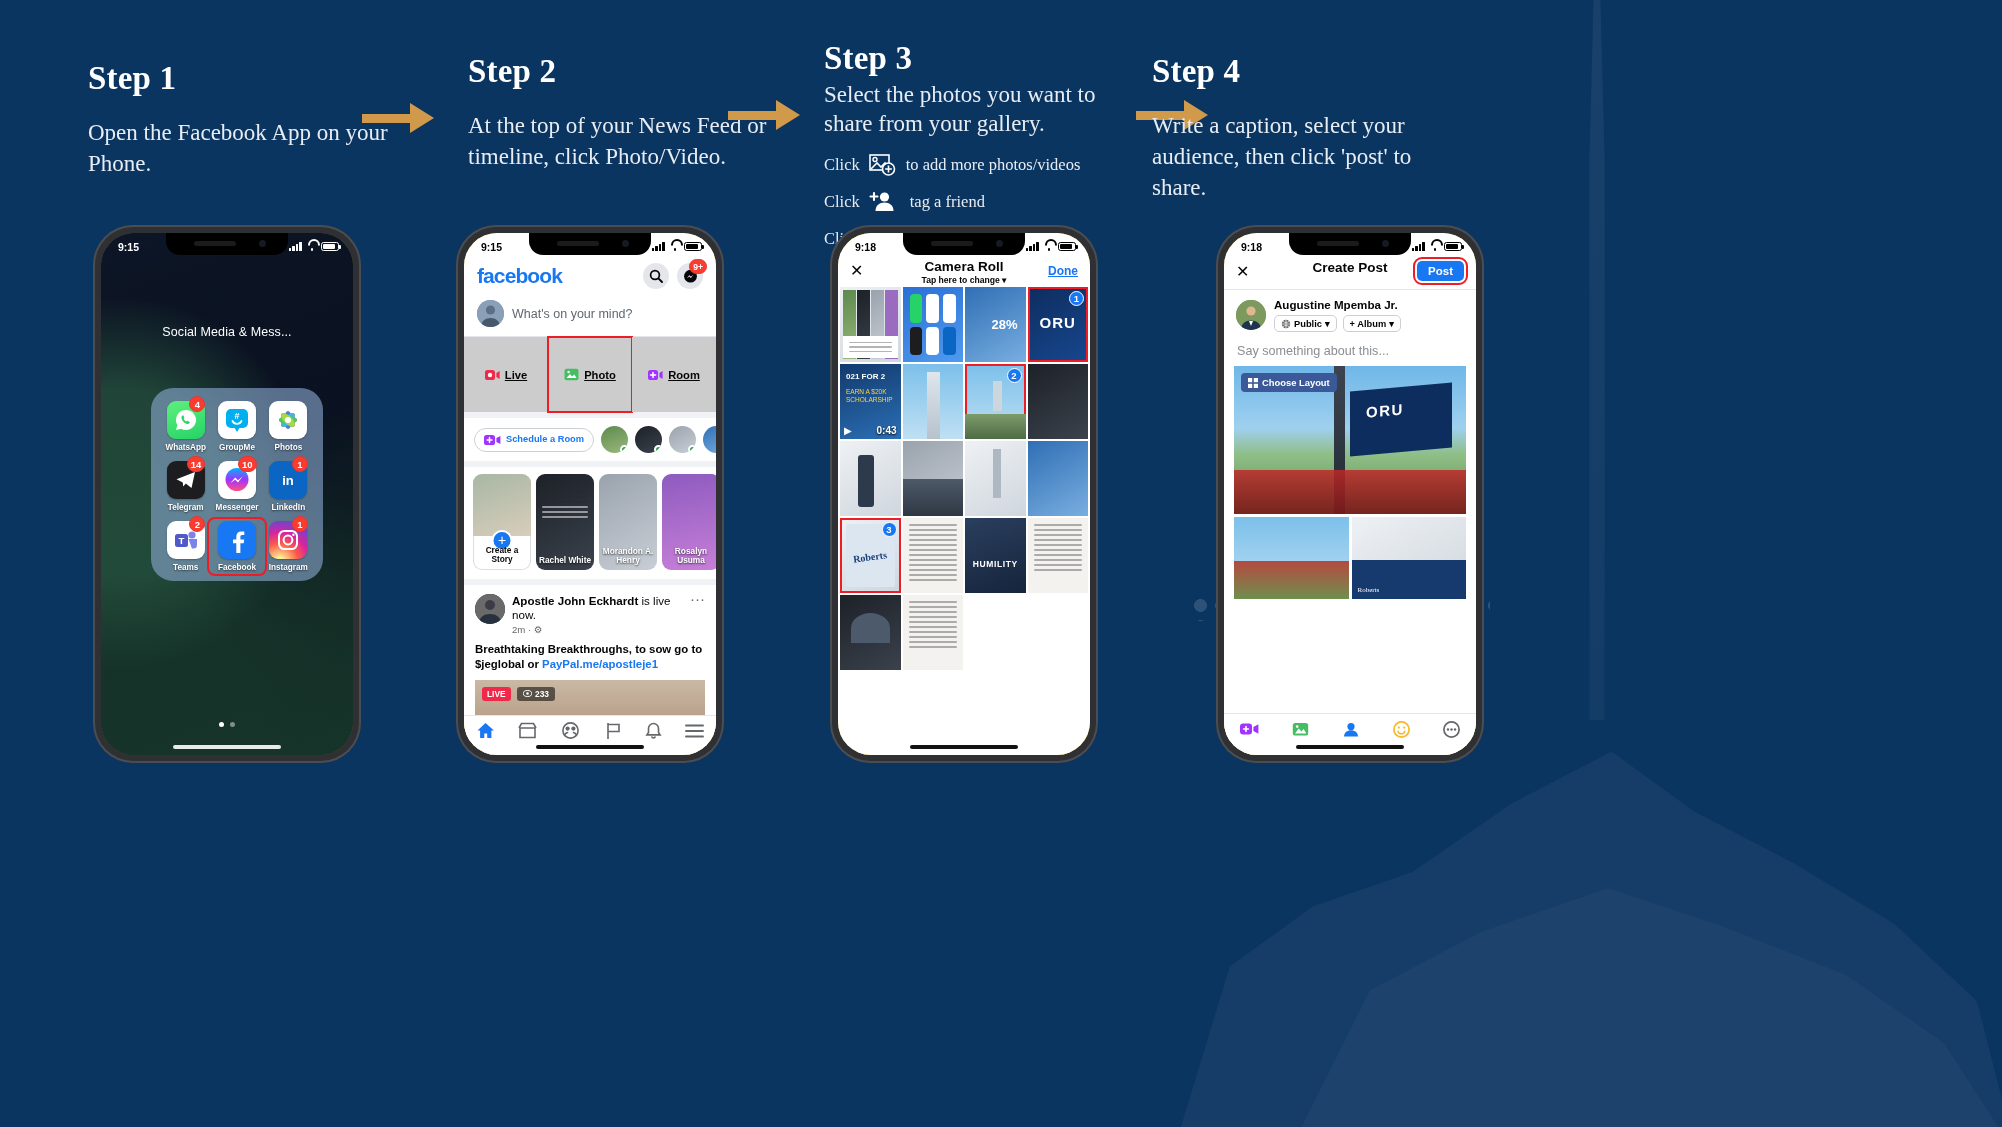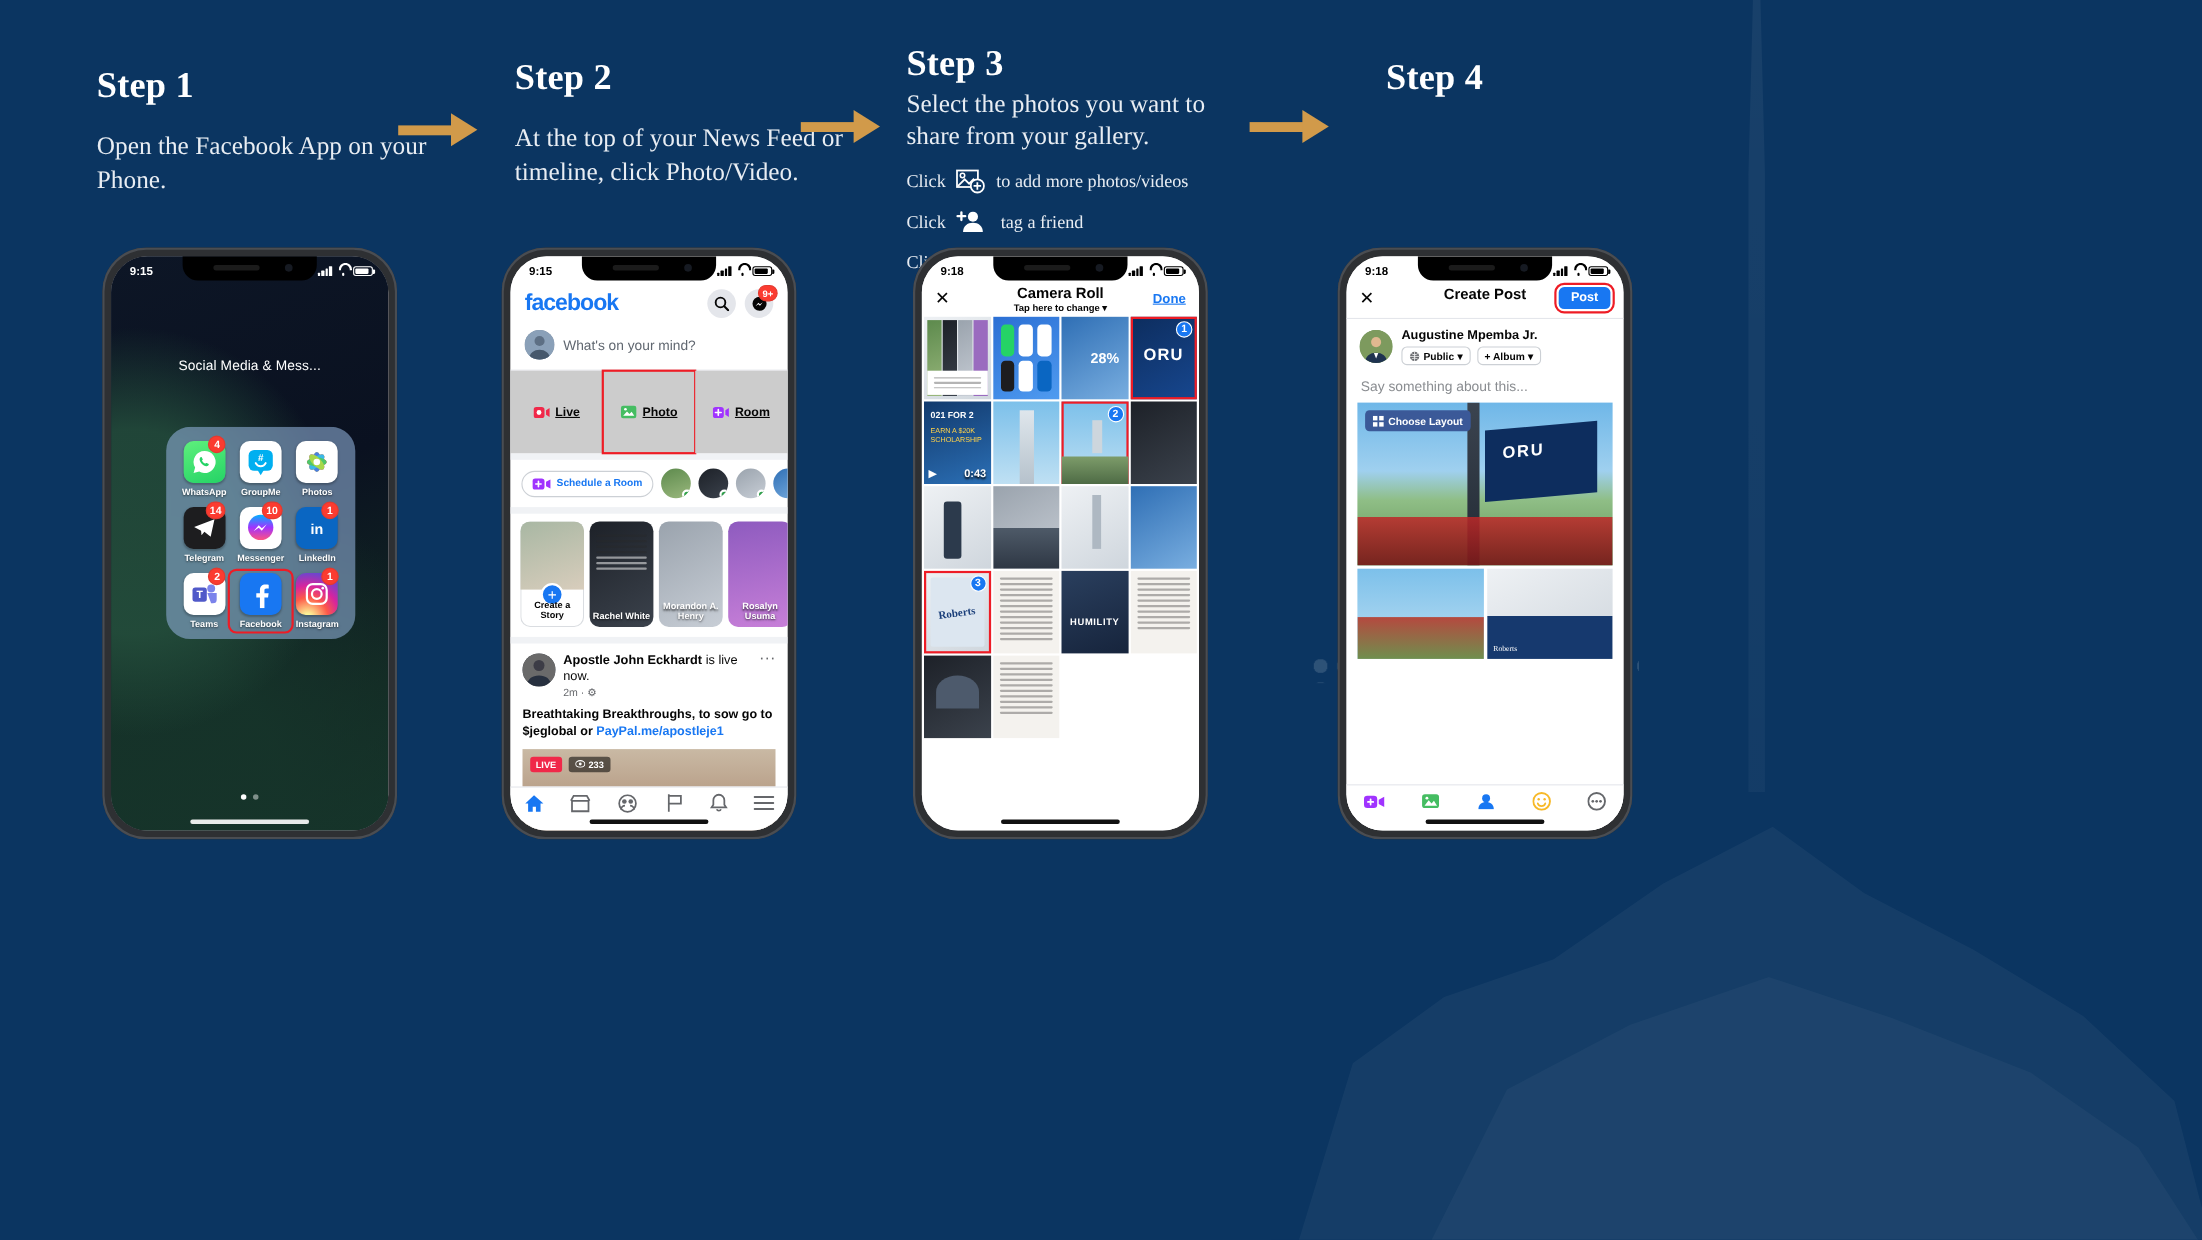--- a/index.html
+++ b/index.html
@@ -63,21 +63,21 @@
   }
 
   
   .phone {
     position: absolute; width: 268px; height: 538px;
     background: #2e3033; border-radius: 40px; padding: 8px;
     box-shadow: 0 0 0 2px #4a4d52 inset;
   }
   .phone .screen {
     position: relative; width: 100%; height: 100%; border-radius: 33px;
-    overflow: hidden; background: #e5e5e5;
+    overflow: hidden; background: #eab308;
     font-family: "Liberation Sans", sans-serif;
   }
   .notch {
     position: absolute; left: 50%; transform: translateX(-50%); top: 0;
     width: 122px; height: 22px; background: #000;
     border-bottom-left-radius: 14px; border-bottom-right-radius: 14px; z-index: 30;
   }
   .notch .speaker { position: absolute; left: 28px; top: 8px; width: 42px; height: 5px; background:#1b1b1b; border-radius: 3px;}
   .notch .cam { position: absolute; right: 22px; top: 7px; width: 7px; height: 7px; border-radius: 50%; background:#161a22;}
   .statusbar {
@@ -312,22 +312,23 @@
       </div>
 
     </div>
   </div>
 
   <div class="arrow" style="left:1136px; top:100px; width:74px; height:31px;">
     <div class="shaft"></div>
       <div class="head"></div>
   </div>
 
-  <div class="step" style="left:1260px; top:53px; width:310px;">
+  <div class="step" style="left:1152px; top:53px; width:310px;">
     <div class="step-title">Step 4</div>
+    <div class="step-sub">Write a caption, select your audience, then click 'post' to share.</div>
   </div>
 
   <div class="phone" style="left:93px; top:225px;">
     <div class="screen">
       <div class="ios-home">
         <div class="wall"></div>
         <div class="notch">
             <div class="speaker"></div>
             <div class="cam"></div>
           </div>

